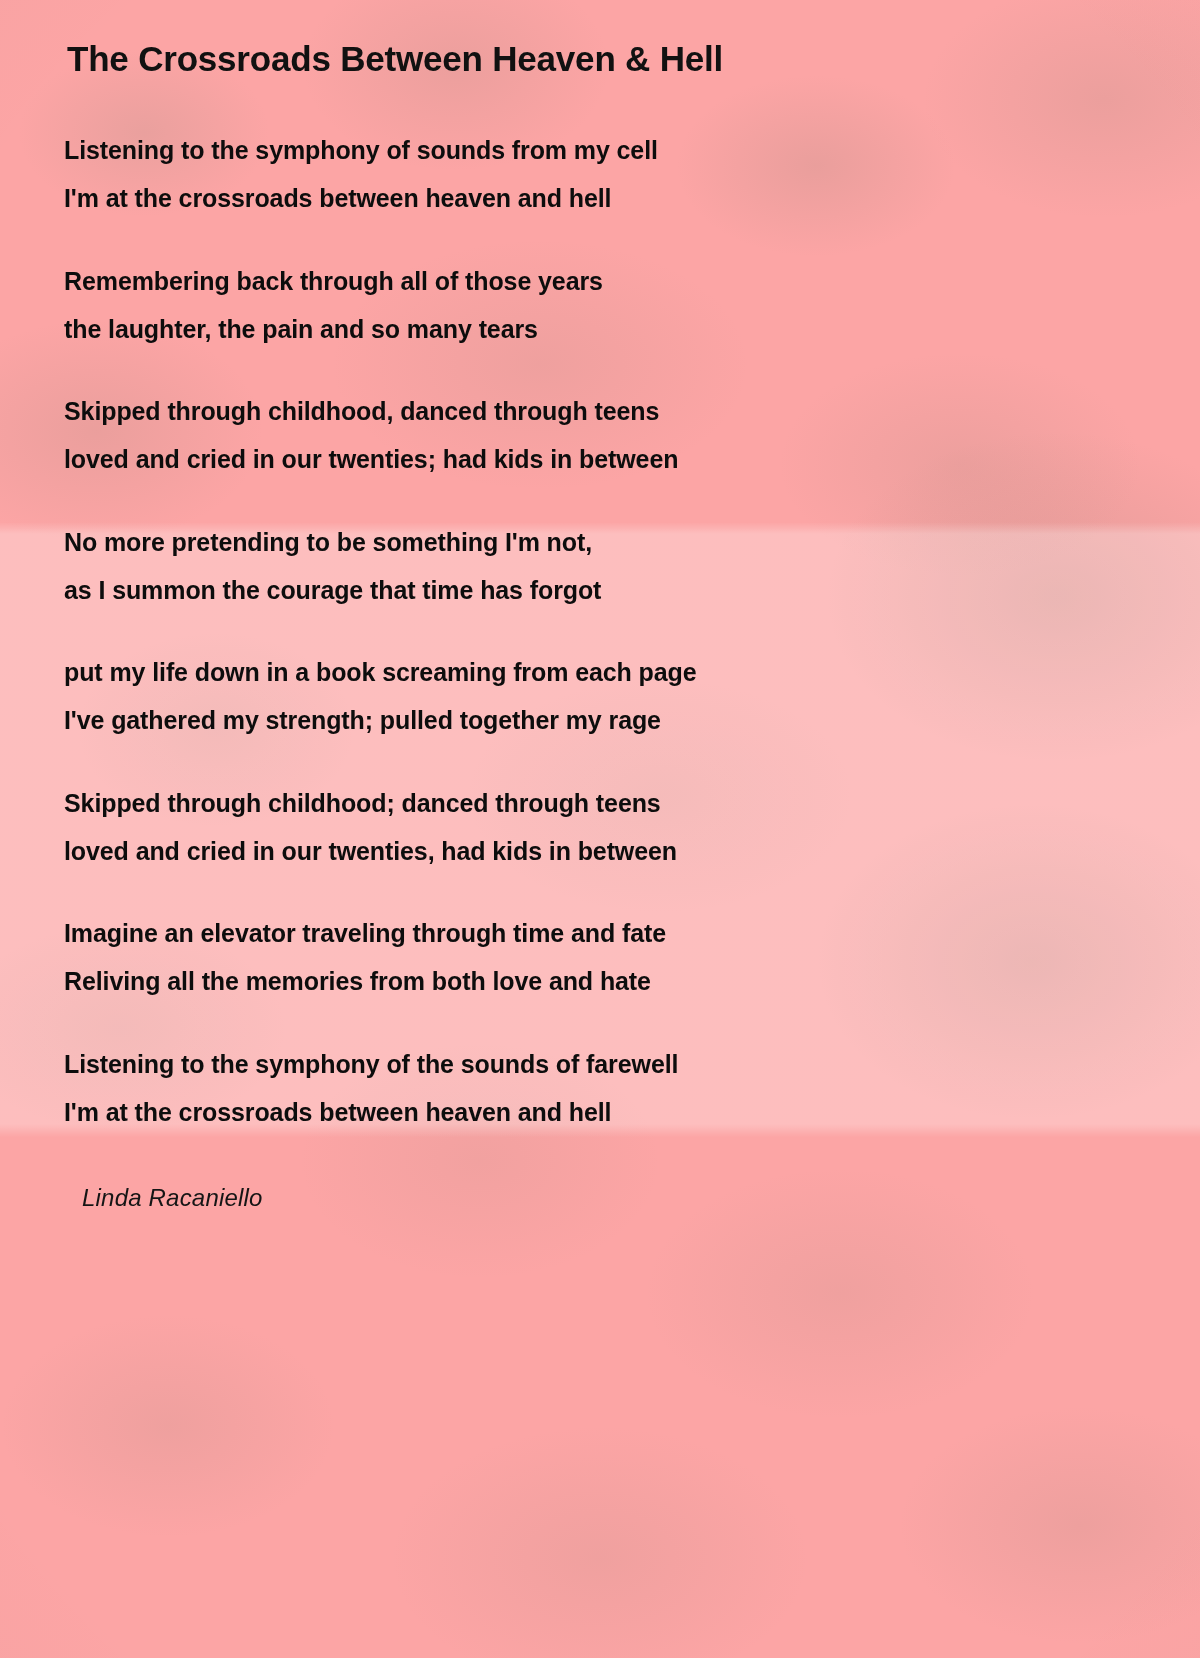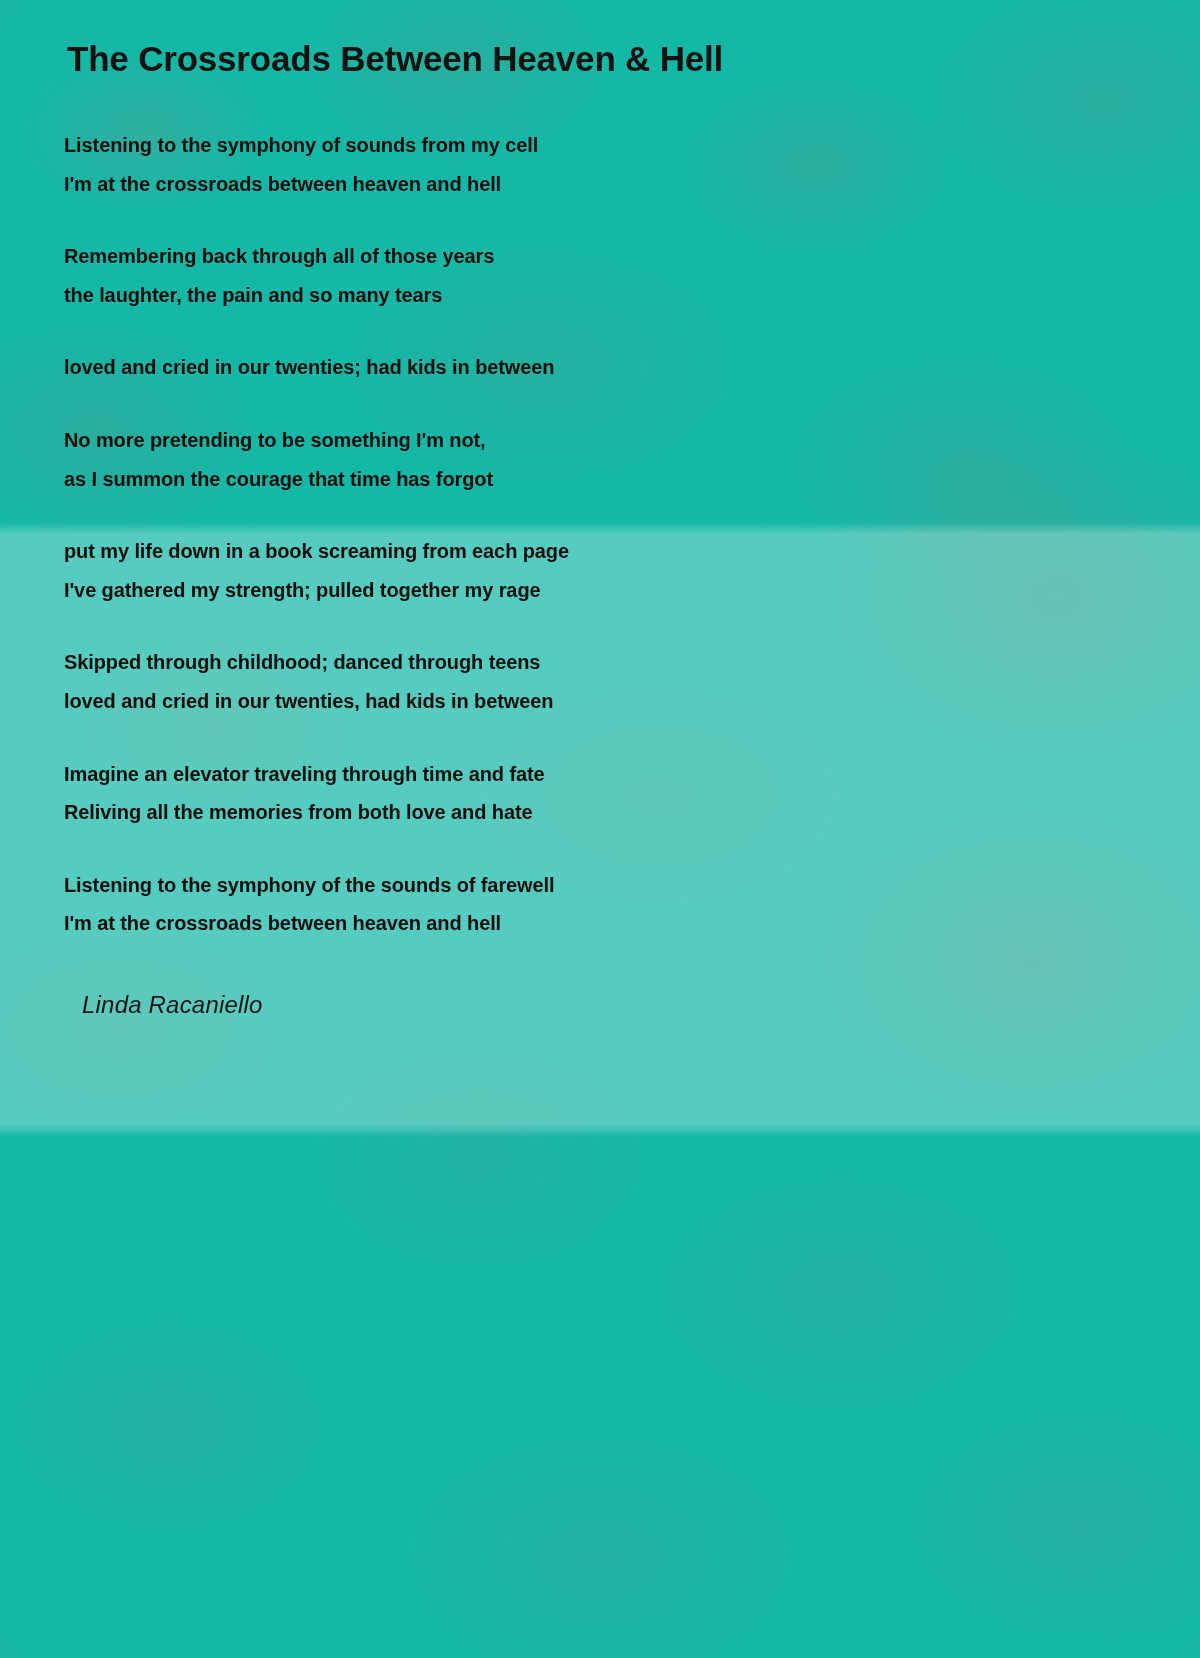--- a/index.html
+++ b/index.html
@@ -12,21 +12,21 @@
     font-family: "Liberation Sans", sans-serif;
     background: #e8e2dd;
     overflow: hidden;
   }
 
   .page {
     position: relative;
     width: 1200px;
     height: 1658px;
     box-sizing: border-box;
-    background-color: #14b8a6;
+    background-color: #fca5a5;
     overflow: hidden;
   }
 
   
   .texture {
     position: absolute;
     inset: 0;
     pointer-events: none;
     background-image:
       radial-gradient(ellipse 180px 120px at 12% 8%,  rgba(160,140,128,0.20), rgba(160,140,128,0) 70%),
@@ -81,21 +81,21 @@
     color: #111111;
     letter-spacing: -0.2px;
     margin: 0 0 46px 3px;
     line-height: 1.2;
   }
 
   .stanza {
     margin-bottom: 34px;
   }
   .stanza .line {
-    font-size: 20px;
+    font-size: 25px;
     font-weight: bold;
     color: #0d0d0d;
     line-height: 1.93;
     white-space: pre;
     letter-spacing: -0.1px;
   }
 
   .byline {
     margin-top: 48px;
     margin-left: 18px;
@@ -120,20 +120,21 @@
       <div class="line">Listening to the symphony of sounds from my cell</div>
       <div class="line">I'm at the crossroads between heaven and hell</div>
     </div>
 
     <div class="stanza">
       <div class="line">Remembering back through all of those years</div>
       <div class="line">the laughter, the pain and so many tears</div>
     </div>
 
     <div class="stanza">
+      <div class="line">Skipped through childhood, danced through teens</div>
       <div class="line">loved and cried in our twenties; had kids in between</div>
     </div>
 
 
     <div class="stanza">
       <div class="line">No more pretending to be something I'm not,</div>
       <div class="line">as I summon the courage that time has forgot</div>
     </div>
 
     <div class="stanza">

